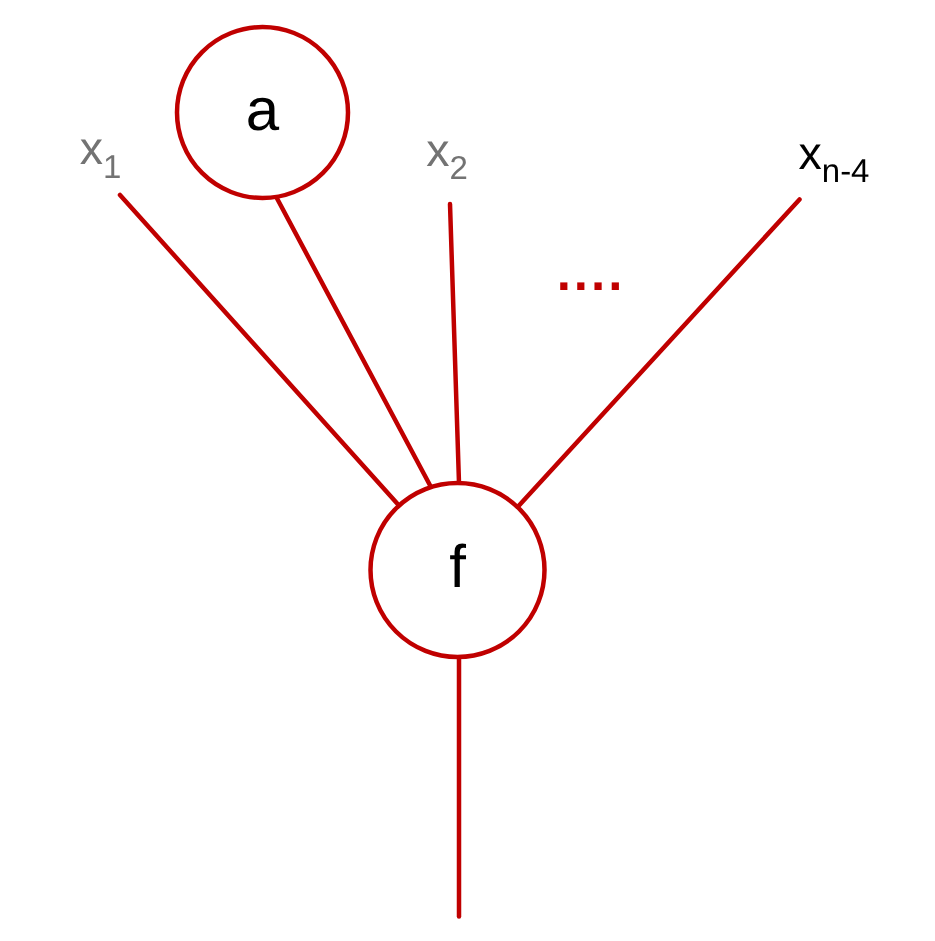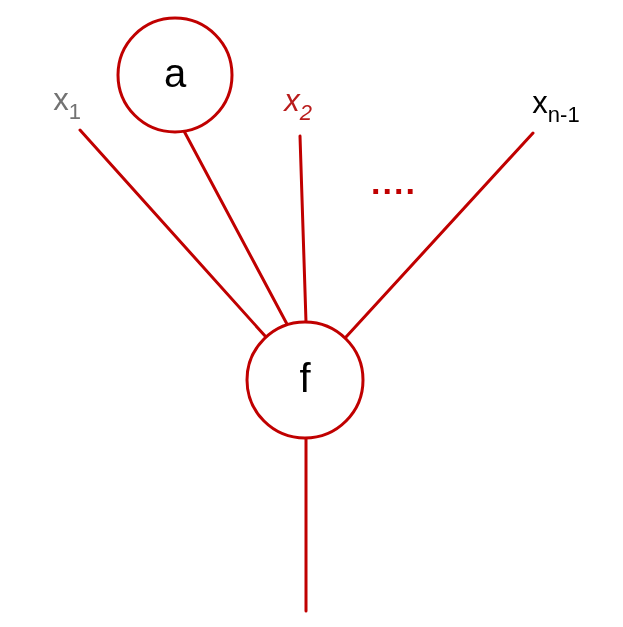--- a/index.html
+++ b/index.html
@@ -69,16 +69,16 @@
       <line x1="184" y1="131" x2="288" y2="326" stroke="#c00000" stroke-width="3" stroke-linecap="round"></line>
       <line x1="300" y1="136" x2="306" y2="322" stroke="#c00000" stroke-width="3" stroke-linecap="round"></line>
       <line x1="533" y1="133" x2="346" y2="337" stroke="#c00000" stroke-width="3" stroke-linecap="round"></line>
       <line x1="306" y1="439" x2="306" y2="611" stroke="#c00000" stroke-width="3" stroke-linecap="round"></line>
       <circle cx="175" cy="75" r="57" fill="#ffffff" stroke="#c00000" stroke-width="3"></circle>
       <circle cx="305" cy="380" r="58" fill="#ffffff" stroke="#c00000" stroke-width="3"></circle>
     </svg>
     <div class="node-label" style="left: 175px; top: 75px; color: rgb(0, 0, 0);">a</div>
     <div class="node-label" style="left: 305px; top: 380px; color: rgb(0, 0, 0);">f</div>
     <div class="var-label" style="left: 67px; top: 99px; color: #737373;"><span>x</span><sub>1</sub></div>
-    <div class="var-label" style="left: 298px; top: 100px; color: #b91c1c; font-style: italic;"><span>x</span><sub>2</sub></div>
-    <div class="var-label" style="left: 556px; top: 102px; color: rgb(0, 0, 0);"><span>x</span><sub>n-1</sub></div>
+    <div class="var-label" style="left: 298px; top: 100px; color: #737373;"><span>x</span><sub>2</sub></div>
+    <div class="var-label" style="left: 556px; top: 102px; color: rgb(0, 0, 0);"><span>x</span><sub>n-4</sub></div>
     <div class="dots-label" style="left: 394px; top: 182px; color: rgb(192, 0, 0);">....</div>
   </div>
 
 </body></html>

